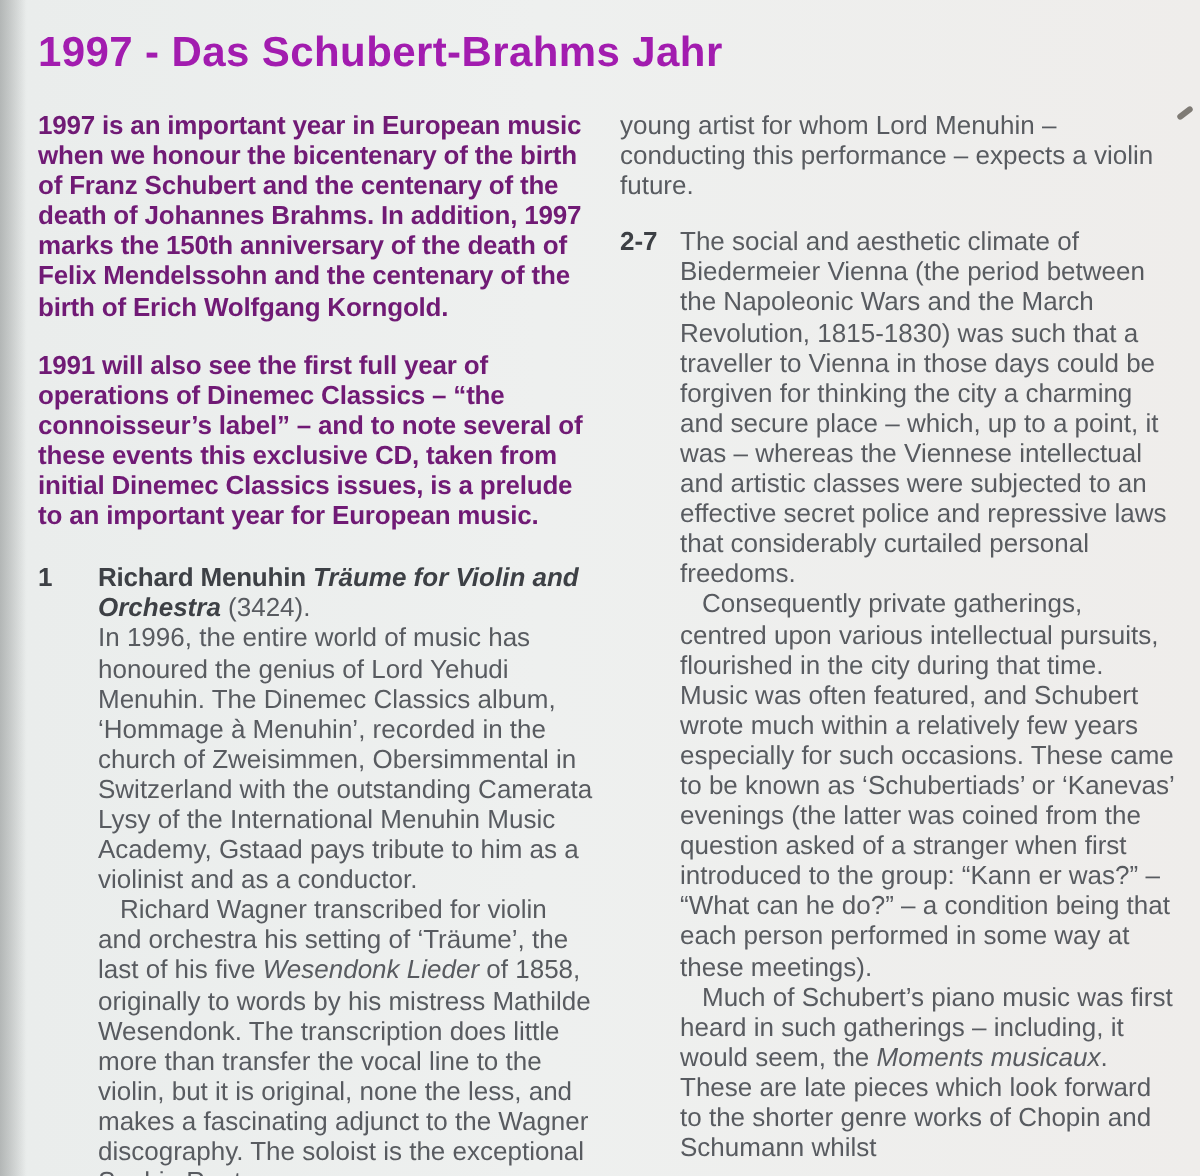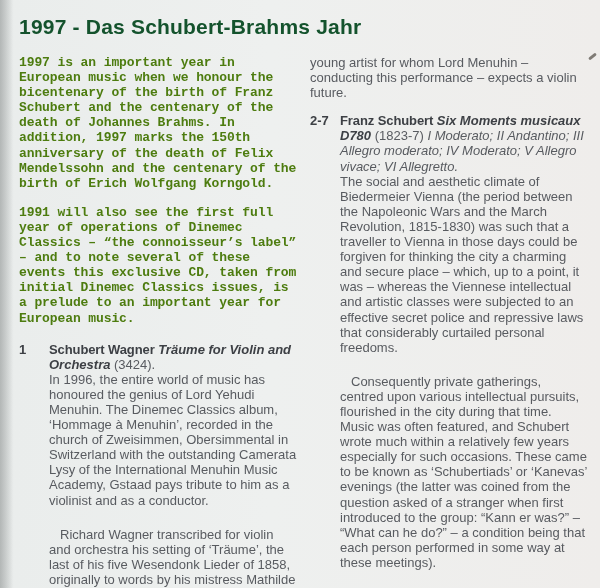--- a/index.html
+++ b/index.html
@@ -24,83 +24,81 @@
   }
   .scan-mark {
     position: absolute; right: 3px; top: 55px;
     width: 9px; height: 3px; border-radius: 2px;
     background: #6b6660; opacity: 0.85;
     transform: rotate(-38deg);
   }
   .page-title {
     margin: 0 0 16px 0;
     font-size: 21px; font-weight: bold; letter-spacing: 0.2px;
-    color: #14532d;
+    color: #a21caf;
   }
   .columns { display: flex; gap: 13px; }
   .col {
     width: 278px; flex: none;
     font-size: 13px; line-height: 15.1px;
     color: #585b60;
   }
   .intro-para {
     margin: 0 0 14px 0;
     font-weight: bold;
-    color: #4d7c0f;
+    color: #701a75;
     letter-spacing: -0.1px;
-    font-family: Liberation Mono, monospace;
   }
   .track { display: flex; margin-top: 16px; }
   .track-num {
     width: 30px; flex: none;
     font-weight: bold; color: #3d4045;
   }
   .track-body { flex: 1; min-width: 0; }
   .track-heading { margin: 0; }
   .composer { font-weight: bold; color: #3d4045; letter-spacing: -0.1px; }
   .work-title { font-weight: bold; font-style: italic; color: #3d4045; }
   .work-date { color: #585b60; }
   .movements { font-style: italic; color: #585b60; }
   p.body-para { margin: 0; }
-  p.indented { text-indent: 11px; margin-top: 19px; }
-  .italic-term { }
+  p.indented { text-indent: 11px; }
+  .italic-term { font-style: italic; }
   .col-right .track { margin-top: 13px; }
 </style>
 </head>
 <body>
 
 <div class="page">
   <div class="edge-shadow"></div>
   <div class="scan-mark"></div>
 
   <h1 class="page-title">1997 - Das Schubert-Brahms Jahr</h1>
 
   <div class="columns">
 
     <div class="col col-left">
       <p class="intro-para">1997 is an important year in European music when we honour the bicentenary of the birth of Franz Schubert and the centenary of the death of Johannes Brahms. In addition, 1997 marks the 150th anniversary of the death of Felix Mendelssohn and the centenary of the birth of Erich Wolfgang Korngold.</p>
       <p class="intro-para">1991 will also see the first full year of operations of Dinemec Classics – “the connoisseur’s label” – and to note several of these events this exclusive CD, taken from initial Dinemec Classics issues, is a prelude to an important year for European music.</p>
 
       <div class="track">
         <div class="track-num">1</div>
         <div class="track-body">
-          <p class="track-heading"><span class="composer">Schubert Wagner </span><span class="work-title">Träume for Violin and Orchestra</span><span class="work-date"> (3424).</span></p>
+          <p class="track-heading"><span class="composer">Richard Menuhin </span><span class="work-title">Träume for Violin and Orchestra</span><span class="work-date"> (3424).</span></p>
           <p class="body-para">In 1996, the entire world of music has honoured the genius of Lord Yehudi Menuhin. The Dinemec Classics album, ‘Hommage à Menuhin’, recorded in the church of Zweisimmen, Obersimmental in Switzerland with the outstanding Camerata Lysy of the International Menuhin Music Academy, Gstaad pays tribute to him as a violinist and as a conductor.</p>
           <p class="body-para indented"><span>Richard Wagner transcribed for violin and orchestra his setting of ‘Träume’, the last of his five </span><span class="italic-term">Wesendonk Lieder</span><span> of 1858, originally to words by his mistress Mathilde Wesendonk. The transcription does little more than transfer the vocal line to the violin, but it is original, none the less, and makes a fascinating adjunct to the Wagner discography. The soloist is the exceptional Sophia Reuter, a</span></p>
         </div>
       </div>
     </div>
 
     <div class="col col-right">
       <p class="body-para">young artist for whom Lord Menuhin – conducting this performance – expects a violin future.</p>
 
       <div class="track">
         <div class="track-num">2-7</div>
         <div class="track-body">
-          <p class="track-heading"><span class="composer">Franz Schubert </span><span class="work-title">Six Moments musicaux D780</span><span class="work-date"> (1823-7) </span><span class="movements">I Moderato; II Andantino; III Allegro moderato; IV Moderato; V Allegro vivace; VI Allegretto.</span></p>
           <p class="body-para">The social and aesthetic climate of Biedermeier Vienna (the period between the Napoleonic Wars and the March Revolution, 1815-1830) was such that a traveller to Vienna in those days could be forgiven for thinking the city a charming and secure place – which, up to a point, it was – whereas the Viennese intellectual and artistic classes were subjected to an effective secret police and repressive laws that considerably curtailed personal freedoms.</p>
           <p class="body-para indented">Consequently private gatherings, centred upon various intellectual pursuits, flourished in the city during that time. Music was often featured, and Schubert wrote much within a relatively few years especially for such occasions. These came to be known as ‘Schubertiads’ or ‘Kanevas’ evenings (the latter was coined from the question asked of a stranger when first introduced to the group: “Kann er was?” – “What can he do?” – a condition being that each person performed in some way at these meetings).</p>
           <p class="body-para indented"><span>Much of Schubert’s piano music was first heard in such gatherings – including, it would seem, the </span><span class="italic-term">Moments musicaux</span><span>. These are late pieces which look forward to the shorter genre works of Chopin and Schumann whilst</span></p>
         </div>
       </div>
     </div>
 
   </div>
 </div>
 

